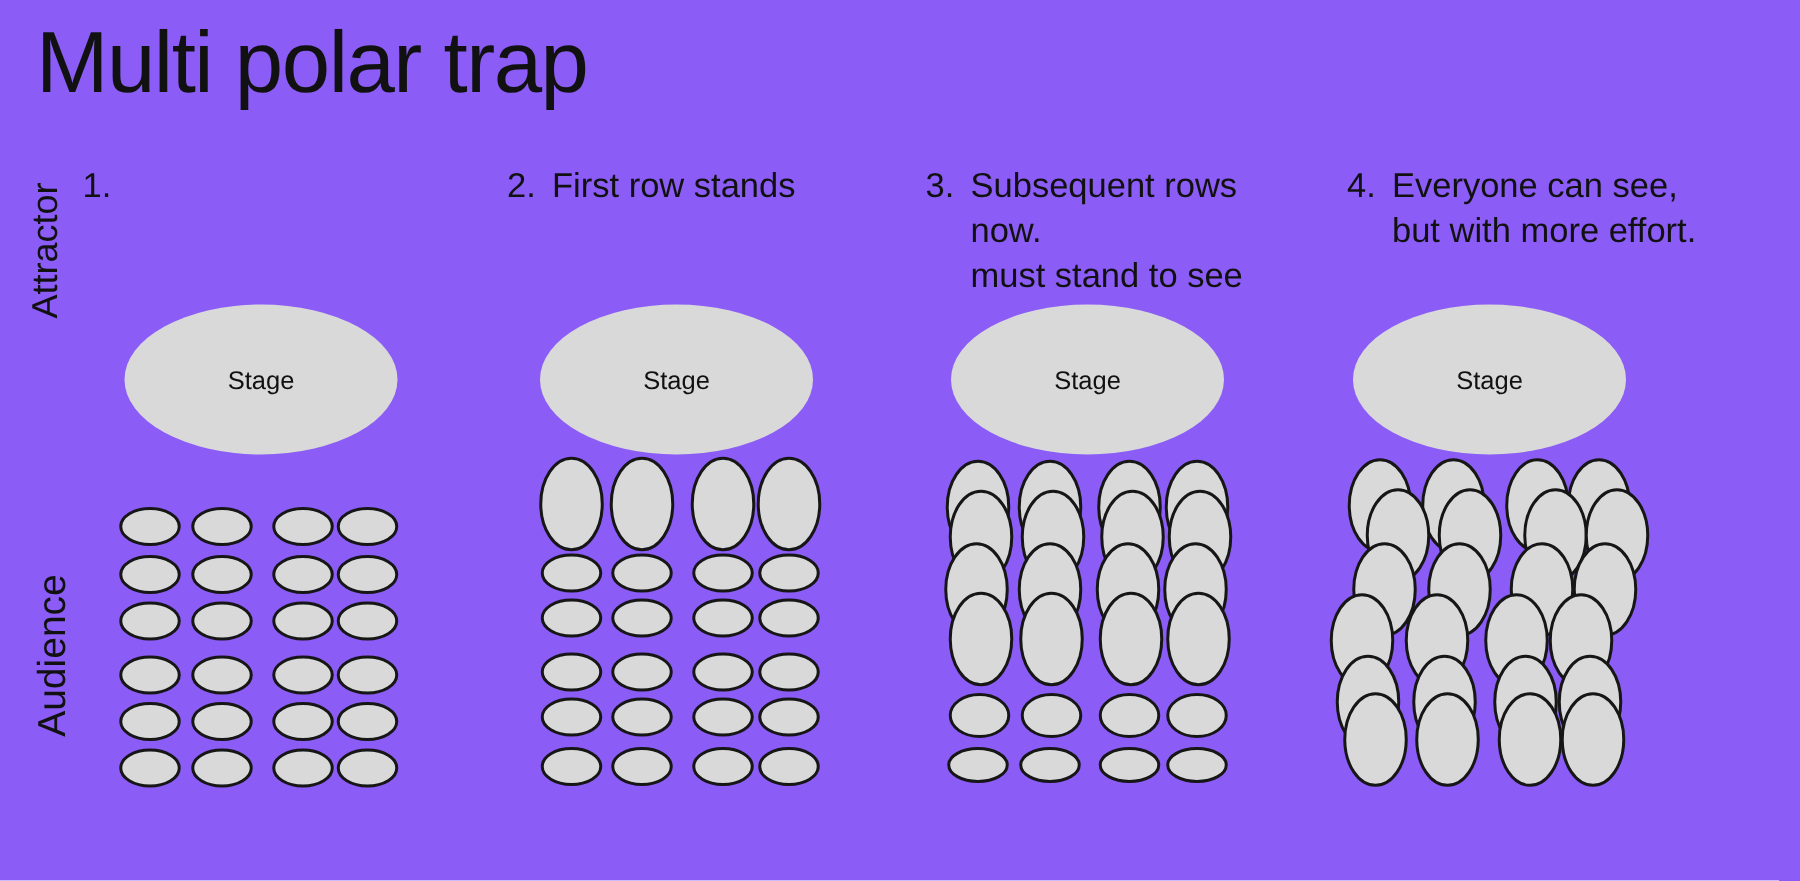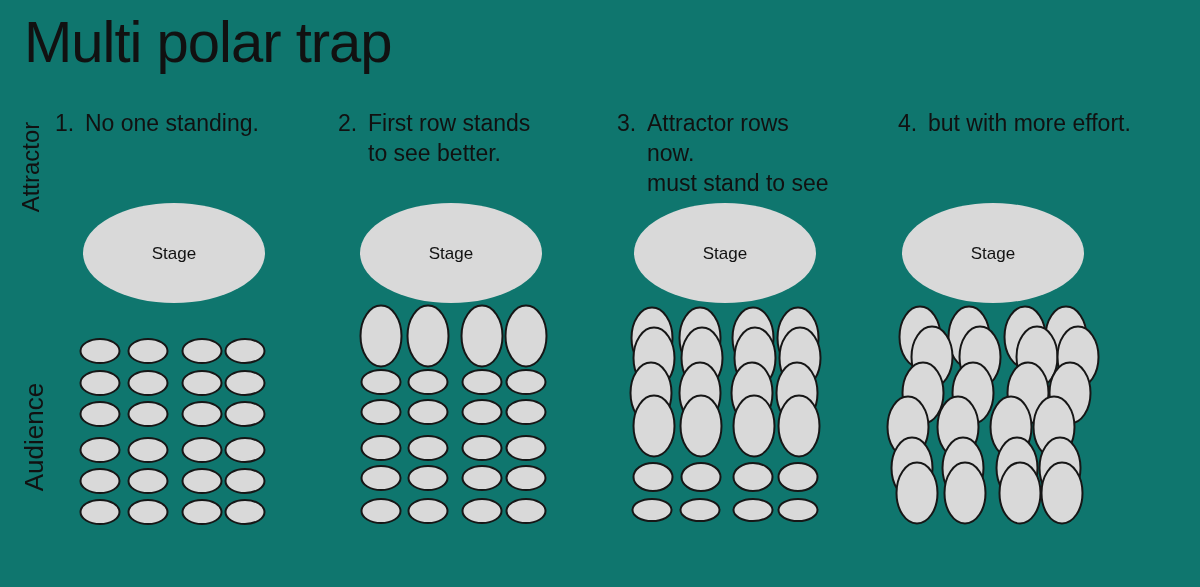--- a/index.html
+++ b/index.html
@@ -5,21 +5,21 @@
   html, body {
     margin: 0;
     padding: 0;
     background: #ffffff;
     font-family: "Liberation Sans", sans-serif;
   }
   .canvas {
     position: relative;
     width: 1200px;
     height: 587px;
-    background: #0f766e;
+    background: #8b5cf6;
     overflow: hidden;
   }
   .title {
     position: absolute;
     left: 24px;
     top: 8px;
     margin: 0;
     font-size: 58px;
     line-height: 68px;
     font-weight: 400;
@@ -76,33 +76,32 @@
 <body>
 
 <div class="canvas">
   <h1 class="title">Multi polar trap</h1>
 
   <div class="vlabel attractor">Attractor</div>
   <div class="vlabel audience">Audience</div>
 
   <div id="captions">
       <div class="caption" style="left: 55px;">
-        <div><span class="cap-num">1.</span><span>No one standing.</span></div>
+        <div><span class="cap-num">1.</span></div>
       </div>
       <div class="caption" style="left: 338px;">
         <div><span class="cap-num">2.</span><span>First row stands</span></div>
-        <div><span>to see better.</span></div>
       </div>
       <div class="caption" style="left: 617px;">
-        <div><span class="cap-num">3.</span><span>Attractor rows</span></div>
+        <div><span class="cap-num">3.</span><span>Subsequent rows</span></div>
         <div><span>now.</span></div>
         <div><span>must stand to see</span></div>
       </div>
       <div class="caption" style="left: 898px;">
-        <div><span class="cap-num">4.</span></div>
+        <div><span class="cap-num">4.</span><span>Everyone can see,</span></div>
         <div><span>but with more effort.</span></div>
       </div>
     </div>
 
   <svg id="figure" width="1200" height="587" viewBox="0 0 1200 587">
       <ellipse cx="174" cy="253" rx="91" ry="50" fill="#d9d9d9"></ellipse>
       <text x="174" y="259" text-anchor="middle" font-size="17" fill="#111111">Stage</text>
       <ellipse cx="100" cy="351" rx="19.5" ry="12" fill="#d9d9d9" stroke="#161616" stroke-width="2"></ellipse>
       <ellipse cx="148" cy="351" rx="19.5" ry="12" fill="#d9d9d9" stroke="#161616" stroke-width="2"></ellipse>
       <ellipse cx="202" cy="351" rx="19.5" ry="12" fill="#d9d9d9" stroke="#161616" stroke-width="2"></ellipse>

